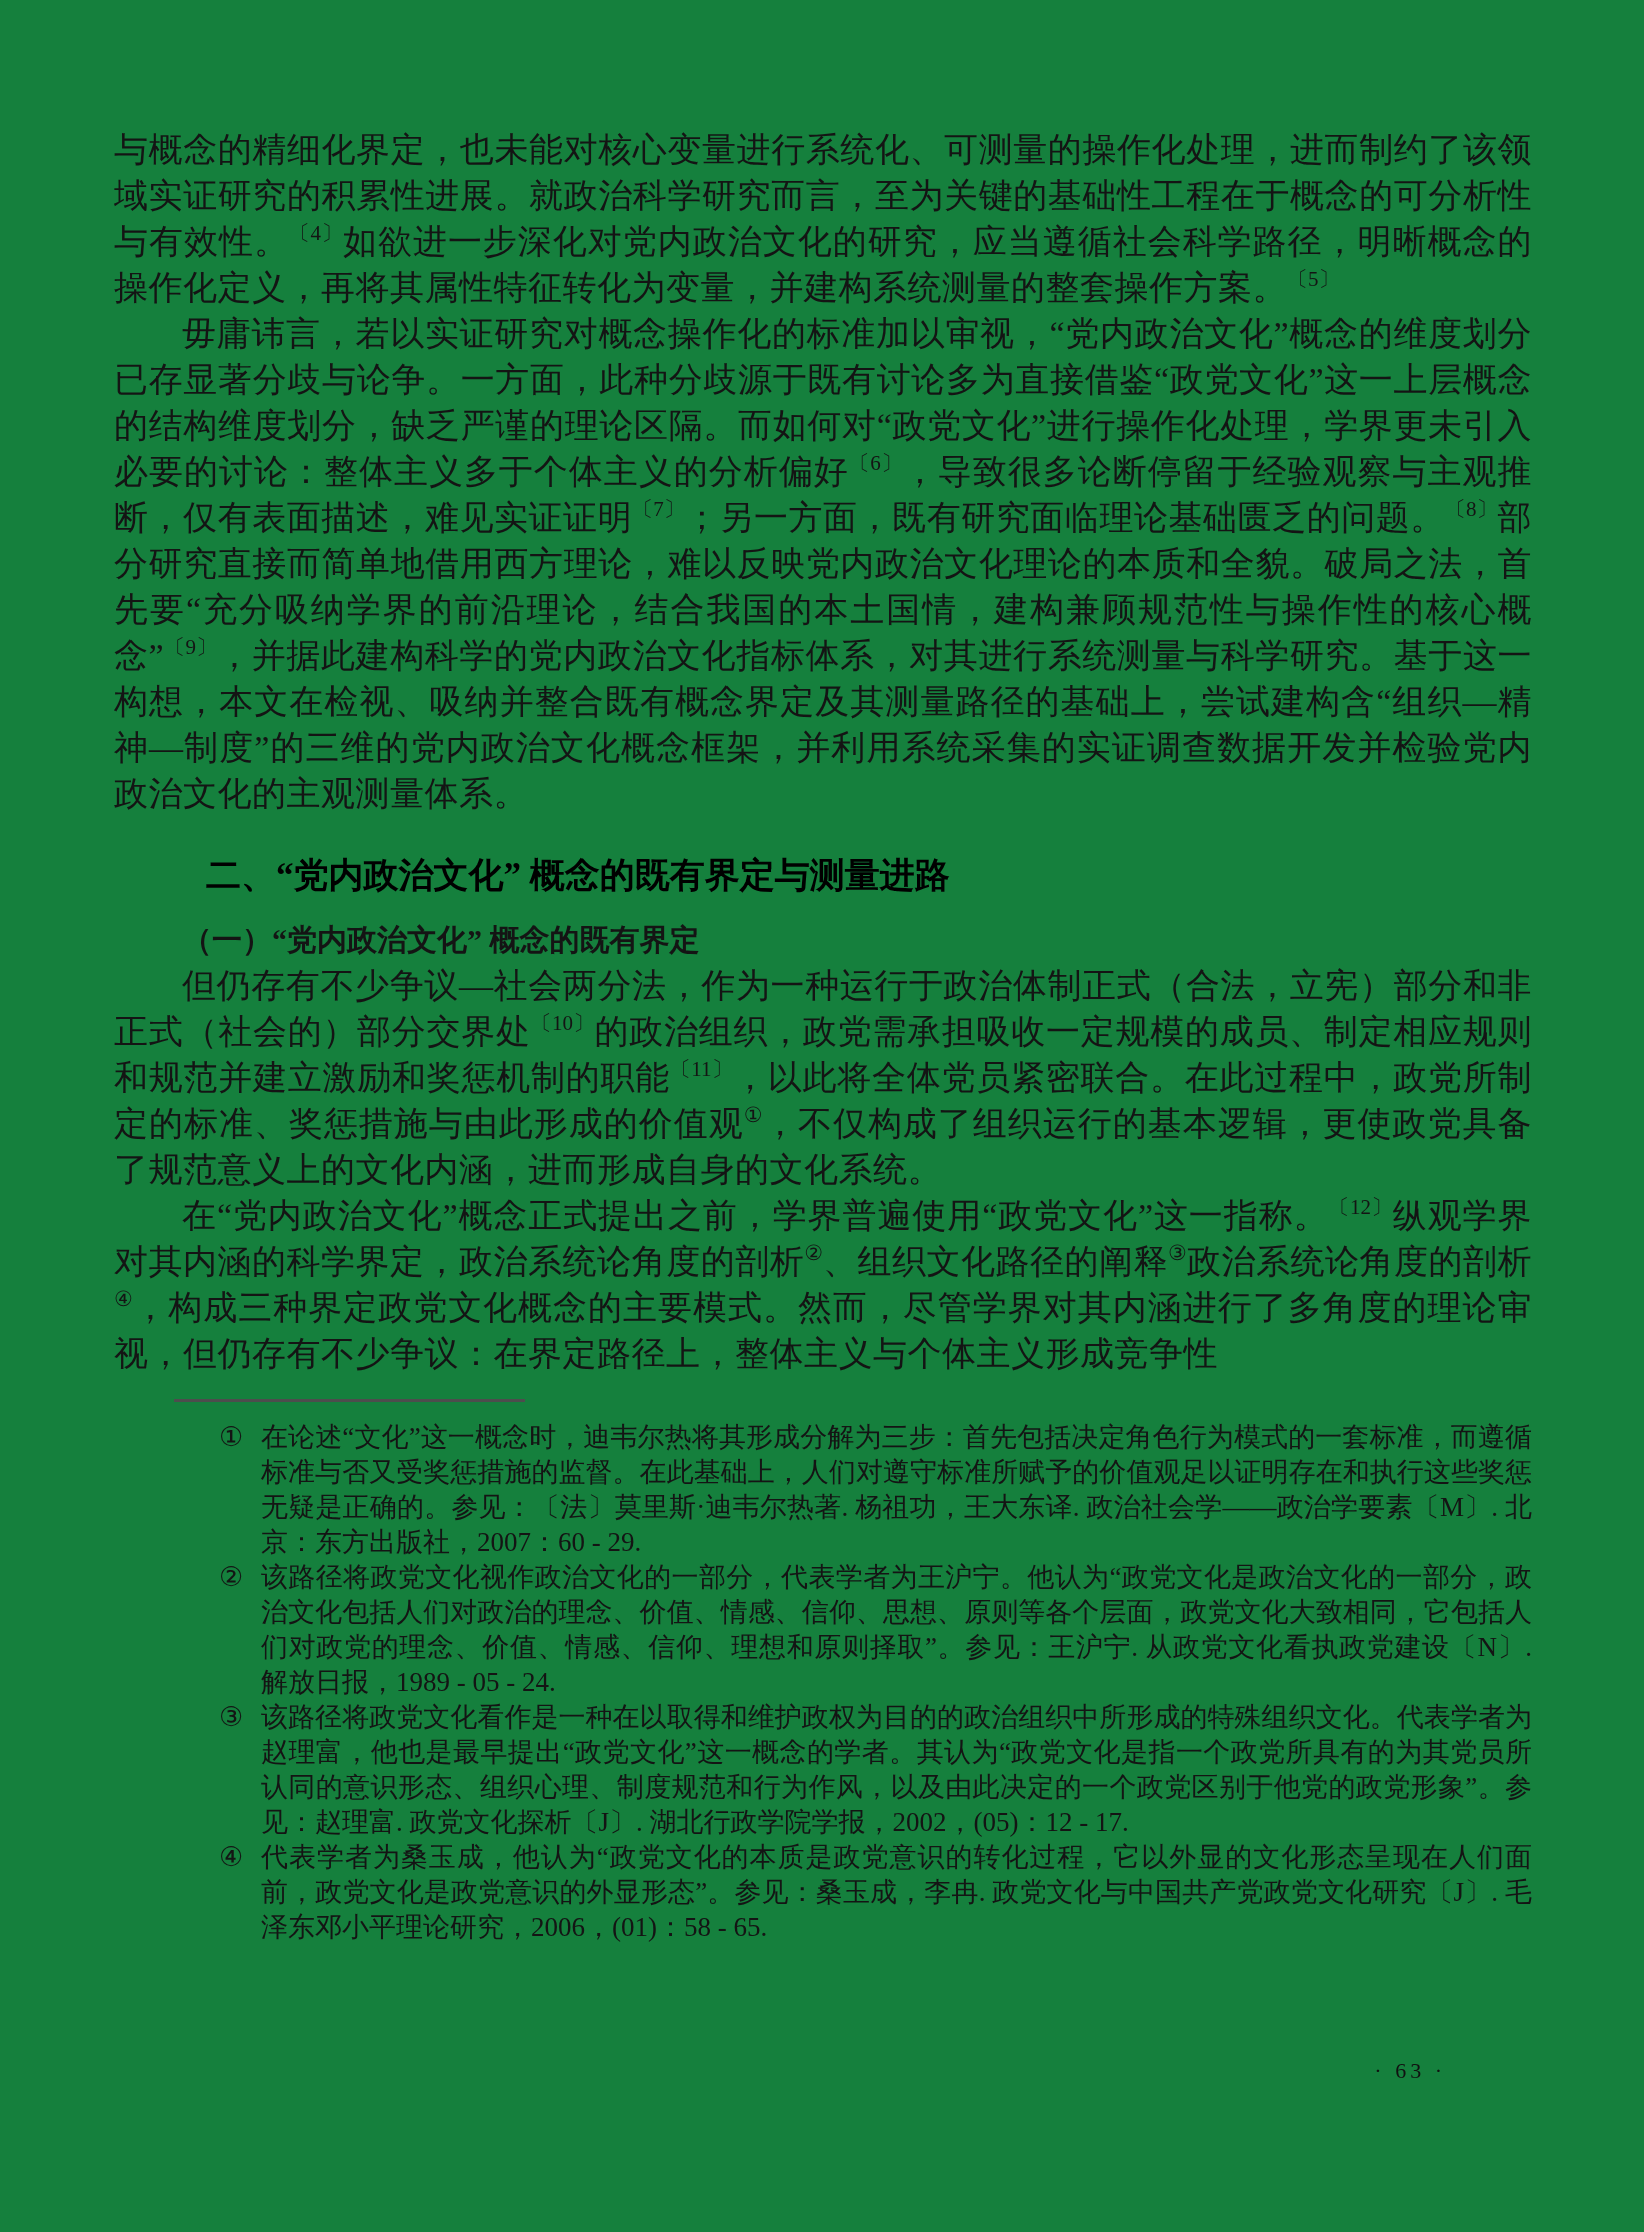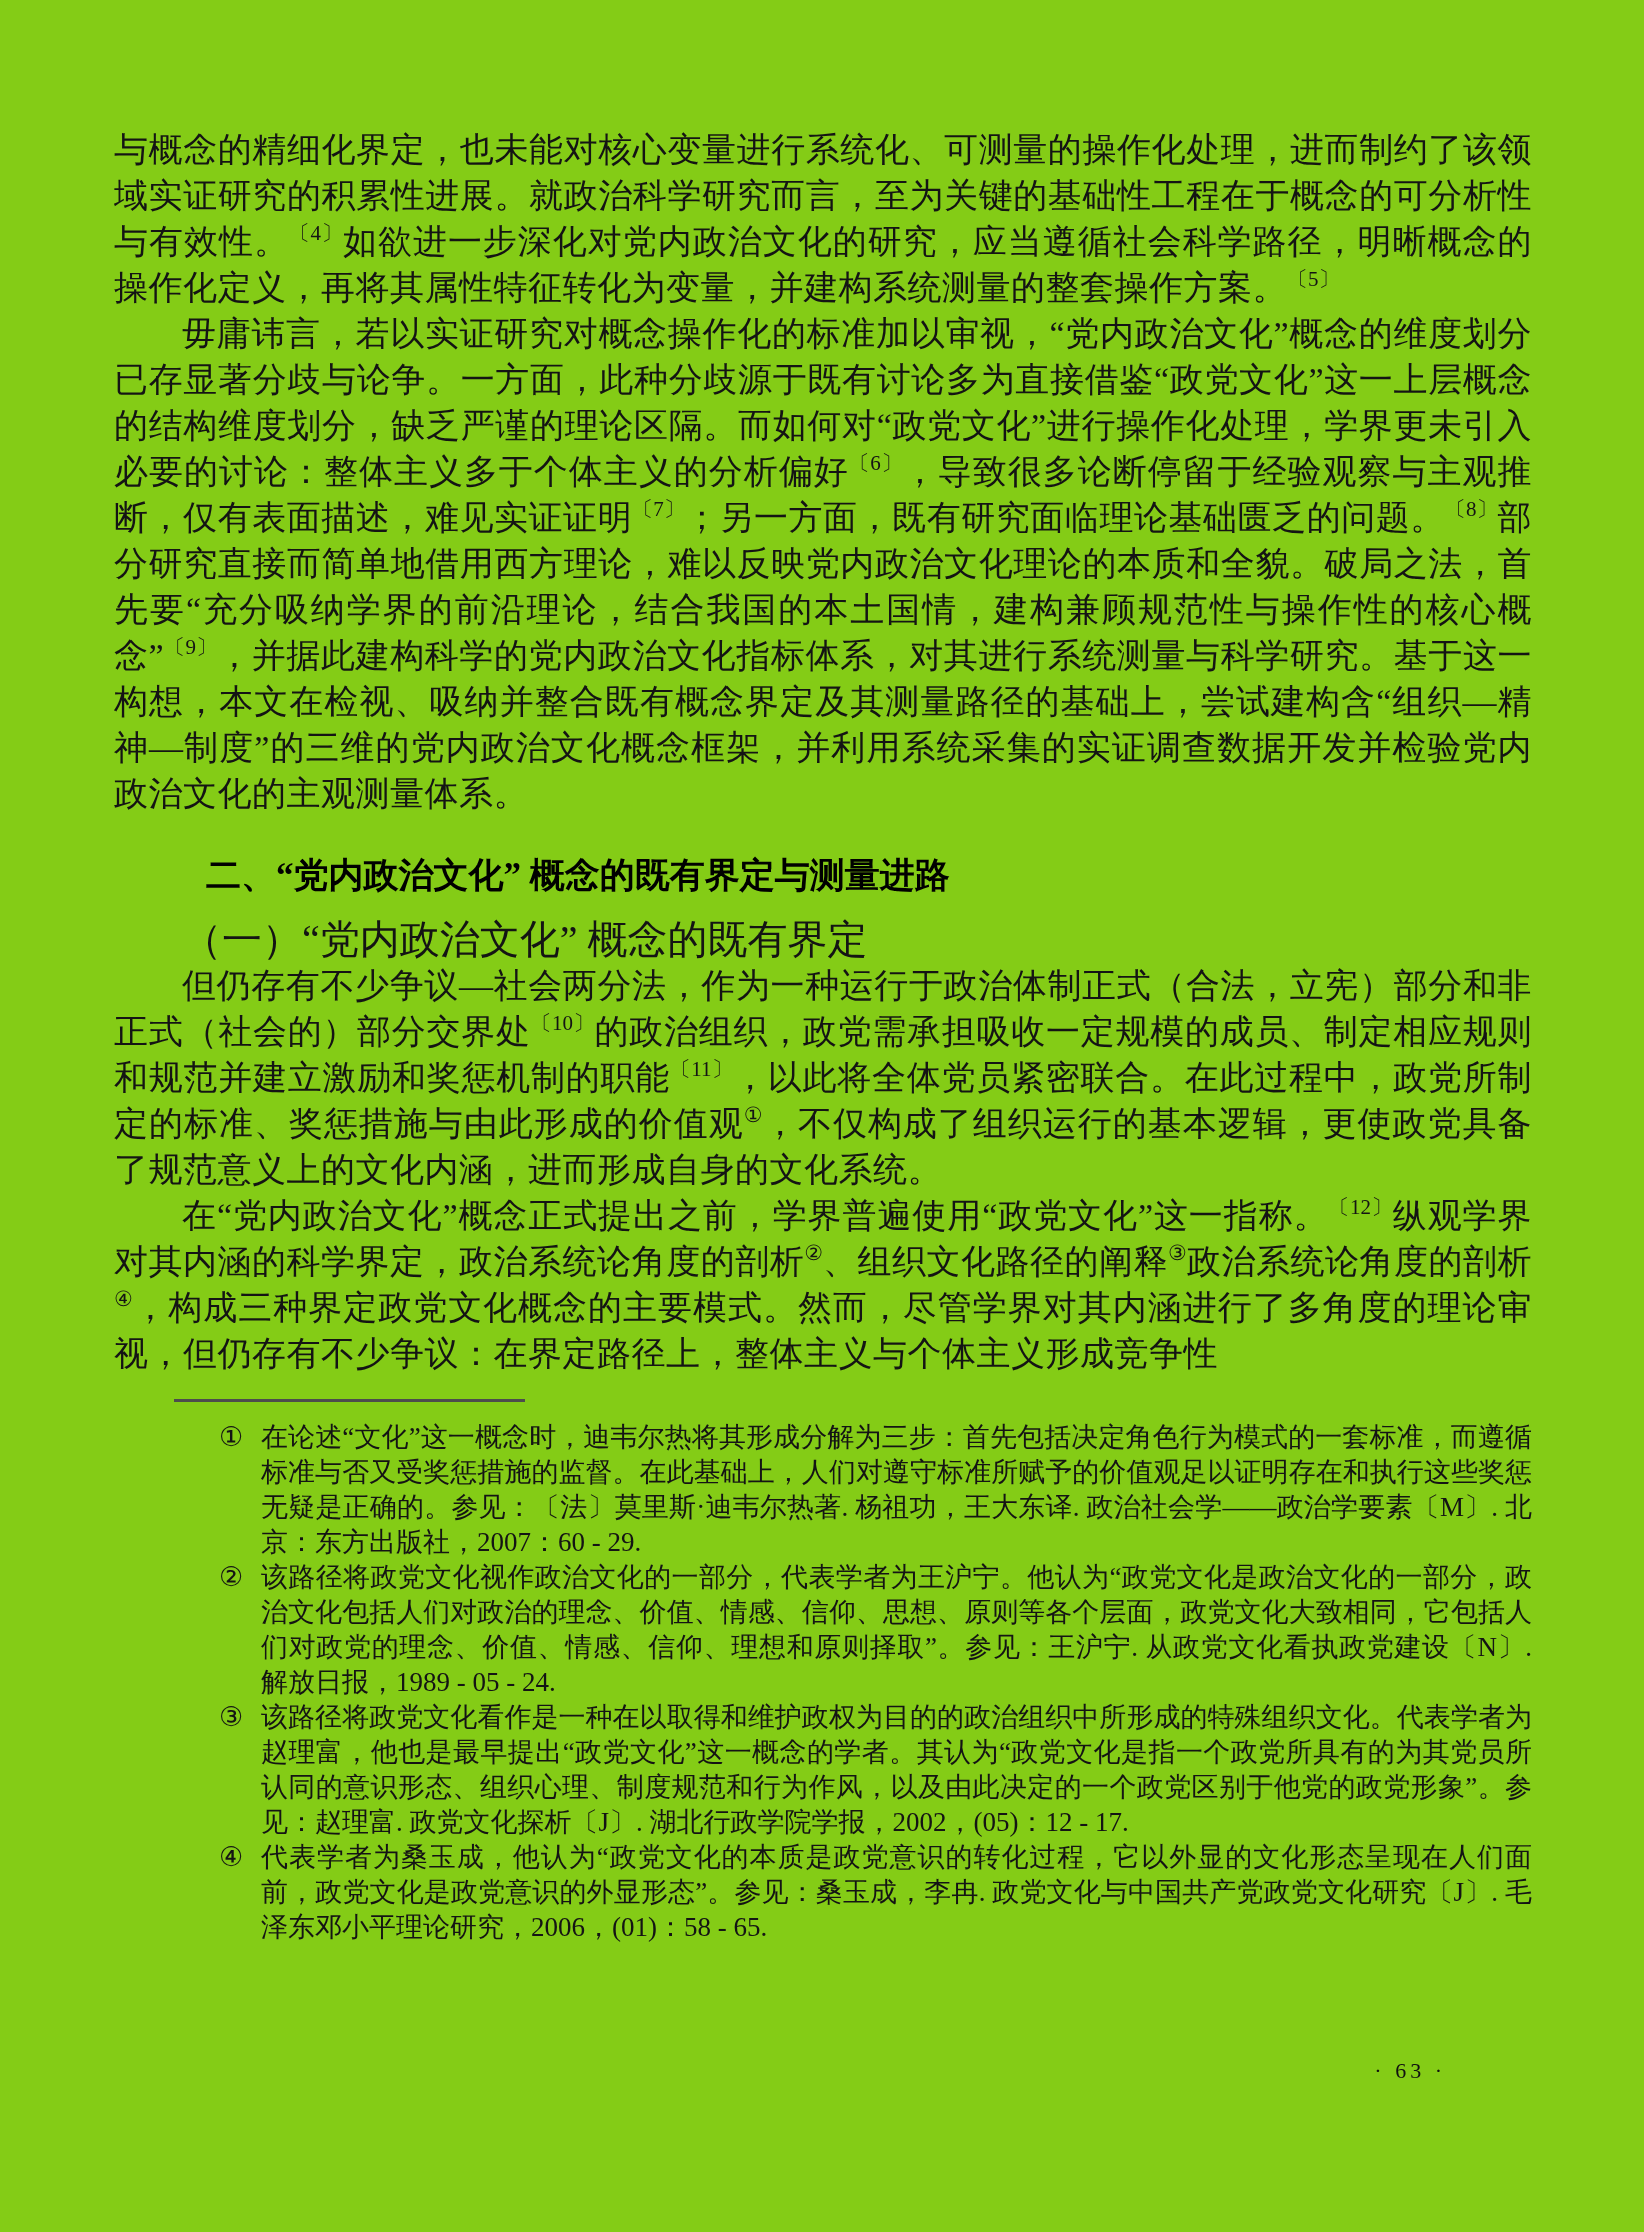--- a/index.html
+++ b/index.html
@@ -1,20 +1,20 @@
 <!DOCTYPE html>
 <html><head>
 <meta charset="utf-8">
 <style>
   html, body { margin: 0; padding: 0; background: #e8e8e8; }
   .page {
     position: relative;
     width: 1645px;
     height: 2233px;
-    background: #84cc16;
+    background: #15803d;
     font-family: "Liberation Serif", "DejaVu Serif", serif;
     color: #141414;
     overflow: hidden;
   }
   .content {
     position: absolute;
     left: 114px;
     top: 127px;
     width: 1418px;
   }
@@ -36,22 +36,22 @@
     margin: 36px 0 18px 0;
     padding-left: 92px;
     font-family: Liberation Serif, serif;
     font-weight: bold;
     font-size: 35px;
     line-height: 46px;
     color: #000;
   }
   h3.subsection-heading {
     margin: 0;
-    font-weight: normal;
-    font-size: 40px;
+    font-weight: bold;
+    font-size: 30px;
     line-height: 46px;
     text-indent: 68px;
   }
   .footnote-rule {
     width: 351px;
     height: 0;
     border-top: 3px solid #4d4d4d;
     margin: 22px 0 18px 60px;
   }
   .footnotes {

